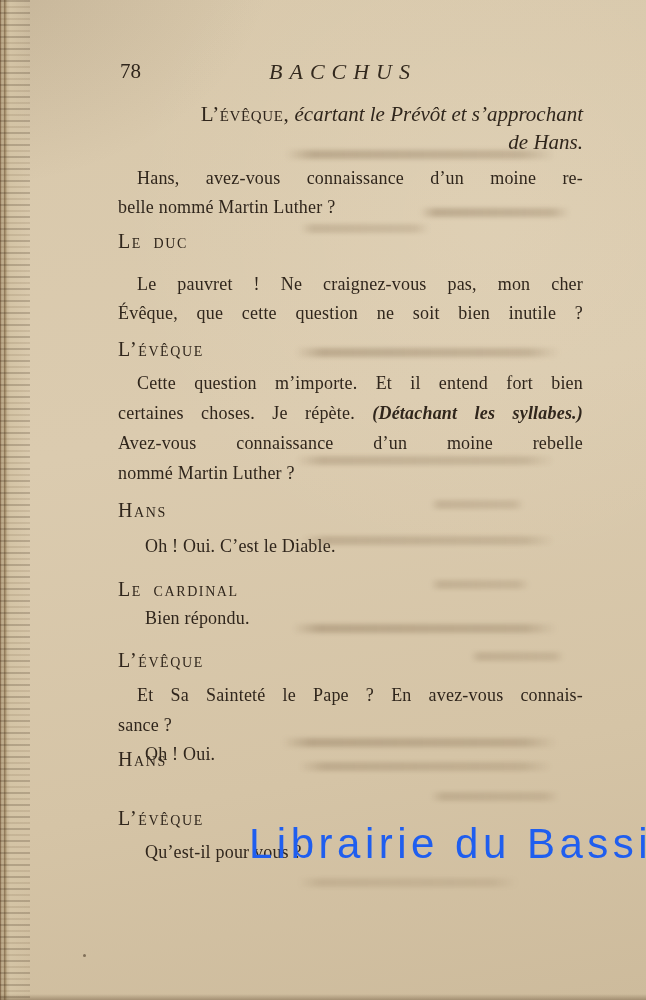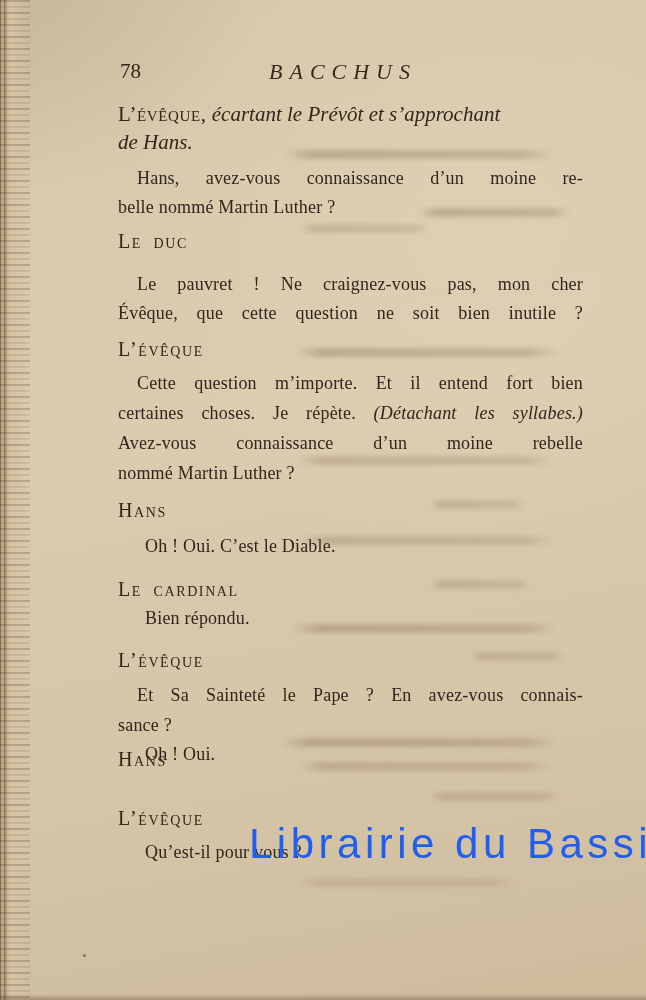--- a/index.html
+++ b/index.html
@@ -28,28 +28,28 @@
     position:absolute;left:0;right:0;bottom:0;height:6px;
     background:linear-gradient(180deg, rgba(92,70,44,0) 0%, rgba(92,70,44,0.38) 100%);
   }
 
   
   .blk{position:absolute;left:118px;width:465px;color:#30261c;}
   .bodyline{font-size:18px;line-height:29px;letter-spacing:0.2px;white-space:nowrap;}
   .just{text-align:justify;text-align-last:justify;white-space:normal;}
   .ind{text-indent:19px;}
   .ind-reply{text-indent:27px;}
-  .it{font-style:italic;}
+  .it{font-style:italic;font-weight:bold;}
 
   .speaker{
     font-size:20px;line-height:24px;text-align:left;
     font-variant:small-caps;letter-spacing:1.6px;word-spacing:5px;
   }
 
-  .stage{font-size:21px;line-height:28px;text-align:left;font-style:italic;}
+  .stage{font-size:21px;line-height:28px;text-align:right;font-style:italic;}
   .stage .lead{font-style:normal;font-variant:small-caps;letter-spacing:0.6px;}
 
   .pagenum{position:absolute;left:120px;top:57px;font-size:21px;line-height:29px;color:#30261c;}
   .runtitle{
     position:absolute;left:118px;width:450px;top:58px;text-align:center;
     font-size:22px;line-height:28px;font-style:italic;letter-spacing:7px;color:#33291e;
   }
 
   
   .ghost{

